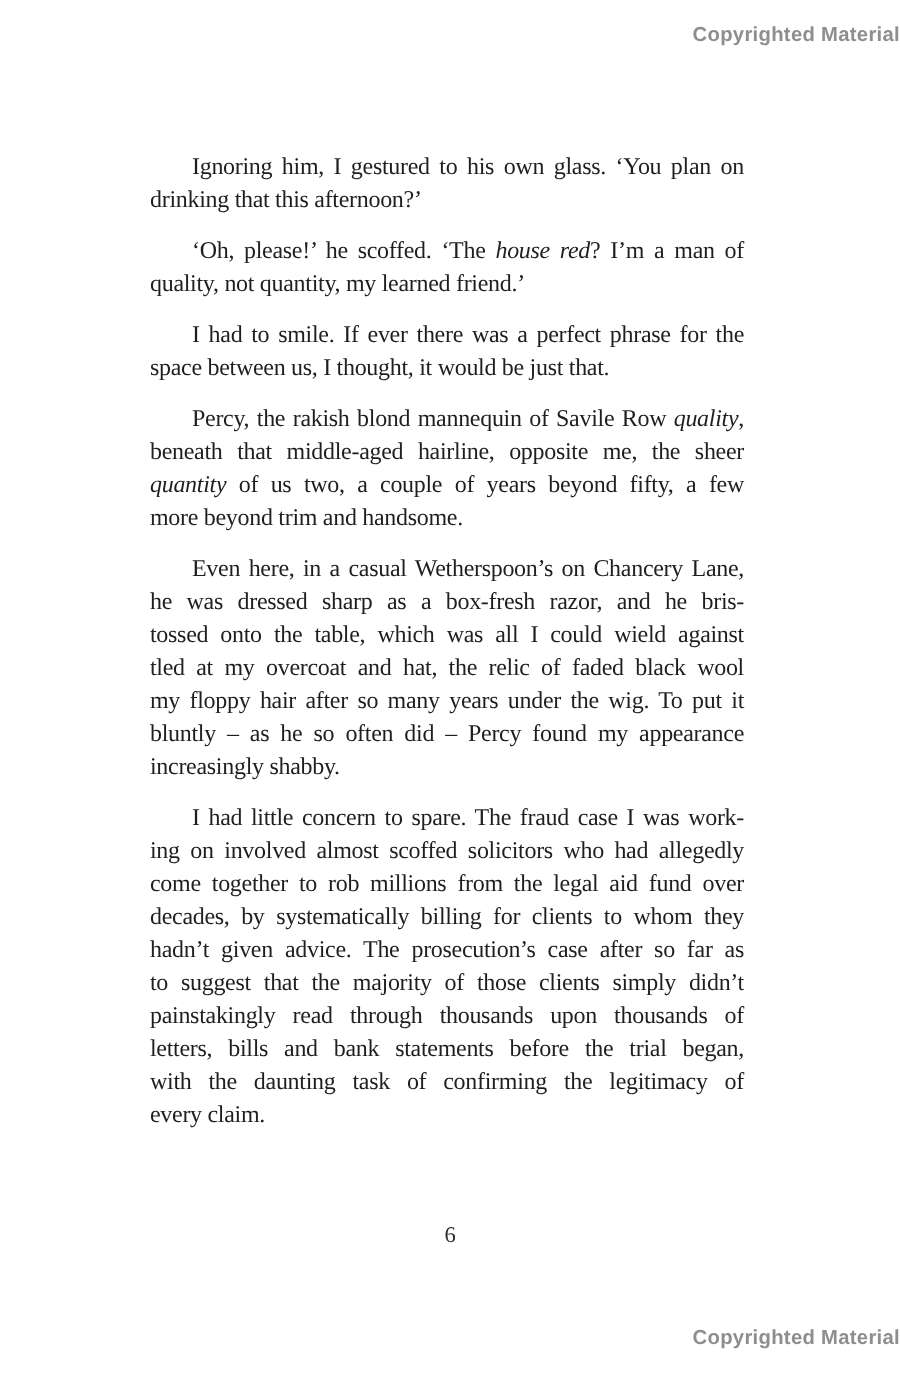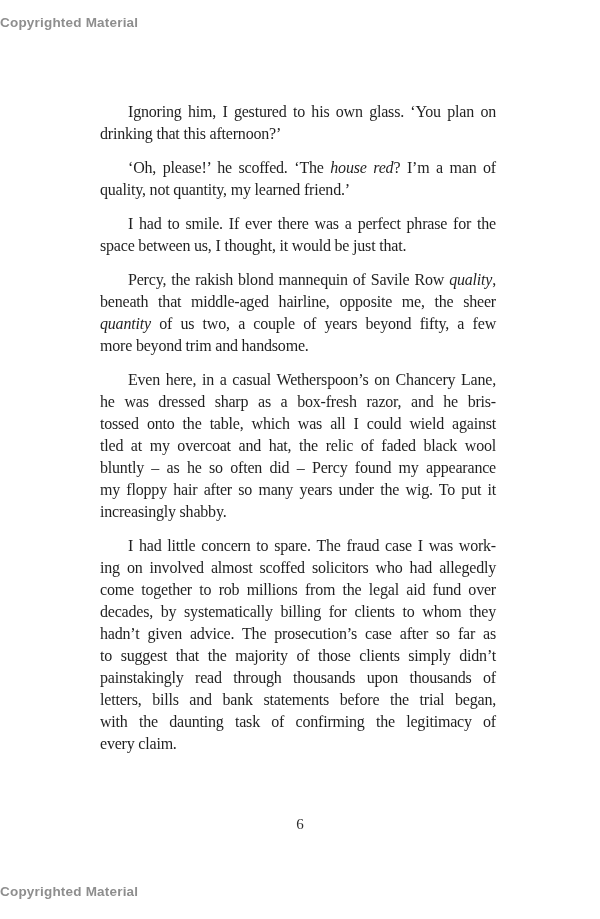--- a/index.html
+++ b/index.html
@@ -12,21 +12,21 @@
     width: 600px;
     height: 919px;
     background: #ffffff;
     overflow: hidden;
     font-family: "Liberation Serif", "DejaVu Serif", serif;
   }
   .copyright-banner {
     position: absolute;
     left: 0;
     width: 100%;
-    text-align: left;
+    text-align: right;
     font-family: "Liberation Sans", "DejaVu Sans", sans-serif;
     font-weight: 700;
     font-size: 13.5px;
     letter-spacing: 0.2px;
     color: #8e8e8e;
   }
   .copyright-banner.top { top: 15px; }
   .copyright-banner.bottom { top: 884px; }
   .body-text {
     position: absolute;
@@ -85,22 +85,22 @@
         <div class="line first"><span>Percy, the rakish blond mannequin of Savile Row </span><i>quality</i><span>,</span></div>
         <div class="line"><span>beneath that middle-aged hairline, opposite me, the sheer</span></div>
         <div class="line"><i>quantity</i><span> of us two, a couple of years beyond fifty, a few</span></div>
         <div class="line last"><span>more beyond trim and handsome.</span></div>
       </div>
       <div class="para">
         <div class="line first"><span>Even here, in a casual Wetherspoon’s on Chancery Lane,</span></div>
         <div class="line"><span>he was dressed sharp as a box-fresh razor, and he bris-</span></div>
         <div class="line"><span>tossed onto the table, which was all I could wield against</span></div>
         <div class="line"><span>tled at my overcoat and hat, the relic of faded black wool</span></div>
+        <div class="line"><span>my floppy hair after so many years under the wig. To put it</span></div>
         <div class="line"><span>bluntly – as he so often did – Percy found my appearance</span></div>
-        <div class="line"><span>my floppy hair after so many years under the wig. To put it</span></div>
         <div class="line last"><span>increasingly shabby.</span></div>
       </div>
       <div class="para">
         <div class="line first"><span>I had little concern to spare. The fraud case I was work-</span></div>
         <div class="line"><span>ing on involved almost scoffed solicitors who had allegedly</span></div>
         <div class="line"><span>come together to rob millions from the legal aid fund over</span></div>
         <div class="line"><span>decades, by systematically billing for clients to whom they</span></div>
         <div class="line"><span>hadn’t given advice. The prosecution’s case after so far as</span></div>
         <div class="line"><span>to suggest that the majority of those clients simply didn’t</span></div>
         <div class="line"><span>painstakingly read through thousands upon thousands of</span></div>

